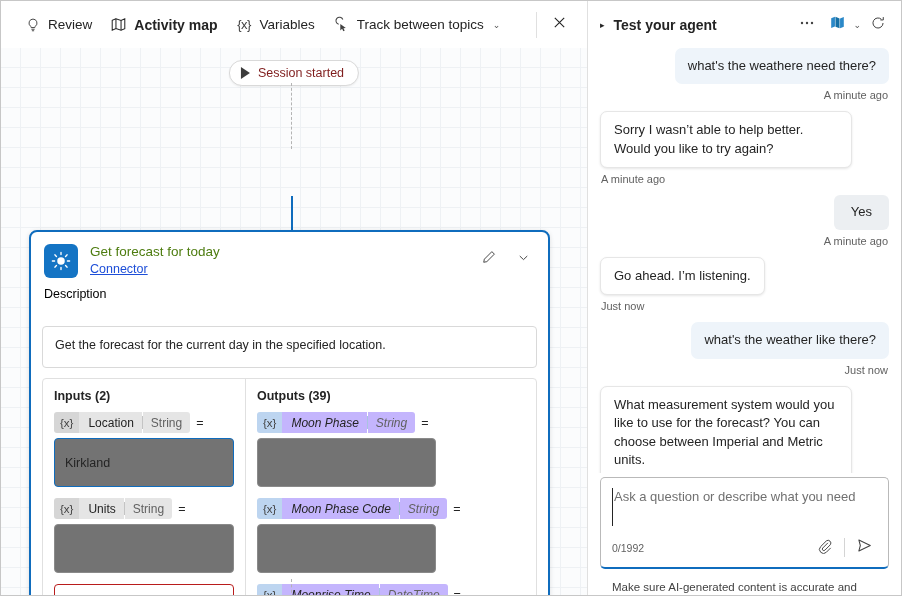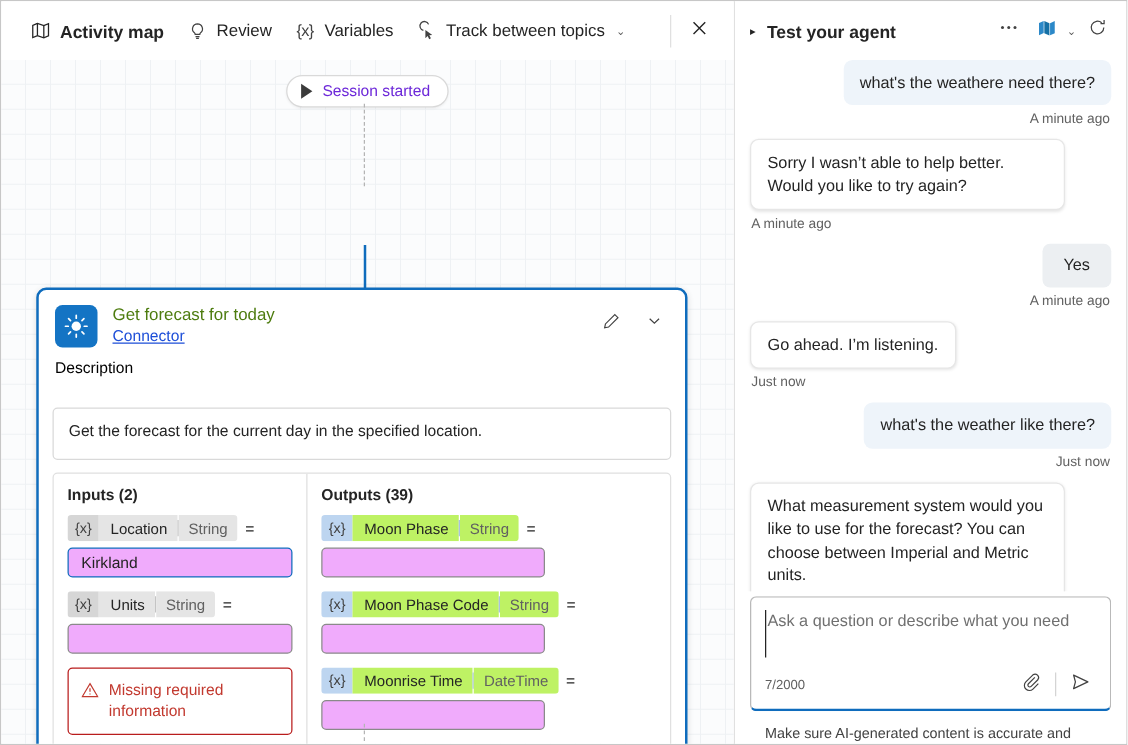--- a/index.html
+++ b/index.html
@@ -98,21 +98,21 @@
     transform: translateX(-50%);
     top: 12px;
     display: flex;
     align-items: center;
     gap: 8px;
     background: #fff;
     border: 1px solid #d9d9d9;
     border-radius: 16px;
     padding: 5px 14px 5px 11px;
     font-size: 12.5px;
-    color: #6d28d9;
+    color: #7f1d1d;
     box-shadow: 0 1px 2px rgba(0,0,0,0.06);
     cursor: pointer;
     white-space: nowrap;
   }
   .play-tri {
     width: 0; height: 0;
     border-left: 9px solid #3b3b3b;
     border-top: 6px solid transparent;
     border-bottom: 6px solid transparent;
   }
@@ -279,29 +279,29 @@
     font-size: 12px;
     padding: 0 8px;
     height: 100%;
     display: flex; align-items: center;
     color: #616161;
     white-space: nowrap;
   }
   .chip.gray .cx { background: #d6d6d6; }
   .chip.gray .cname, .chip.gray .ctype { background: #e5e5e5; text-align: center; }
   .chip.blue .cx { background: #bdd5f0; }
-  .chip.blue .cname, .chip.blue .ctype { background: #bef264; }
+  .chip.blue .cname, .chip.blue .ctype { background: #c4b5fd; font-style: italic; }
   .chip.blue .csep { background: #a9c3e0; }
   .eq { font-size: 12.5px; color: #242424; }
 
   .val-box {
     border: 1px solid #8a8a8a;
     border-radius: 4px;
-    height: 24px;
-    background: #f0abfc;
+    height: 49px;
+    background: #737373;
     margin-bottom: 11px;
     display: flex;
     align-items: center;
     padding: 0 10px;
     font-size: 12.5px;
     color: #242424;
   }
   .val-box.focused {
     border: 1px solid #0f6cbd;
     box-shadow: 0 0 0 0px #0f6cbd;
@@ -435,38 +435,38 @@
 </style>
 </head>
 <body>
 
 <div class="app">
 
   <div class="left-pane">
 
     <div class="toolbar">
 
+      <div class="tb-item">
+        <span class="tb-icon">
+          <svg width="16" height="16" viewBox="0 0 20 20" fill="none" stroke="#424242" stroke-width="1.2">
+            <path d="M10 2.6 a5 5 0 0 0 -3.1 8.9 c0.5 0.4 0.8 1 0.8 1.7 h4.6 c0-0.7 0.3-1.3 0.8-1.7 A5 5 0 0 0 10 2.6z"></path>
+            <path d="M8 15.3 h4 M8.6 17.2 h2.8"></path>
+          </svg>
+        </span>
+        <span>Review</span>
+      </div>
+
       <div class="tb-item primary">
         <span class="tb-icon">
           <svg width="17" height="17" viewBox="0 0 20 20" fill="none" stroke="#242424" stroke-width="1.2">
             <path d="M7 3.2 L2.6 5.1 V16.6 L7 14.7 L13 16.8 L17.4 14.9 V3.4 L13 5.3 Z"></path>
             <path d="M7 3.2 V14.7 M13 5.3 V16.8"></path>
           </svg>
         </span>
         <span>Activity map</span>
-      </div>
-
-      <div class="tb-item">
-        <span class="tb-icon">
-          <svg width="16" height="16" viewBox="0 0 20 20" fill="none" stroke="#424242" stroke-width="1.2">
-            <path d="M10 2.6 a5 5 0 0 0 -3.1 8.9 c0.5 0.4 0.8 1 0.8 1.7 h4.6 c0-0.7 0.3-1.3 0.8-1.7 A5 5 0 0 0 10 2.6z"></path>
-            <path d="M8 15.3 h4 M8.6 17.2 h2.8"></path>
-          </svg>
-        </span>
-        <span>Review</span>
       </div>
 
       <div class="tb-item">
         <span class="tb-icon tb-varicon">{x}</span>
         <span>Variables</span>
       </div>
 
       <div class="tb-item">
         <span class="tb-icon">
           <svg width="17" height="17" viewBox="0 0 20 20" fill="none" stroke="#424242" stroke-width="1.2">
@@ -688,21 +688,21 @@
       <div class="msg-line bot">
         <div class="bubble bot">What measurement system would you like to use for the forecast? You can choose between Imperial and Metric units.</div>
 
       </div>
     </div>
 
     <div class="composer-wrap">
       <div class="composer">
         <div class="composer-input">Ask a question or describe what you need</div>
         <div class="composer-bar">
-          <span class="counter">7/2000</span>
+          <span class="counter">0/1992</span>
           <div class="comp-btn">
             <span>
               <svg width="16" height="16" viewBox="0 0 20 20" fill="none" stroke="#424242" stroke-width="1.2">
                 <path d="M13.6 6.1 L7.2 12.5 a1.9 1.9 0 0 0 2.7 2.7 l6.7-6.7 a3.5 3.5 0 0 0 -4.9-4.9 L4.6 10.7 a5 5 0 0 0 7.1 7.1 l5.4-5.4"></path>
               </svg>
             </span>
           </div>
           <span class="comp-sep"></span>
           <div class="comp-btn">
             <span>

